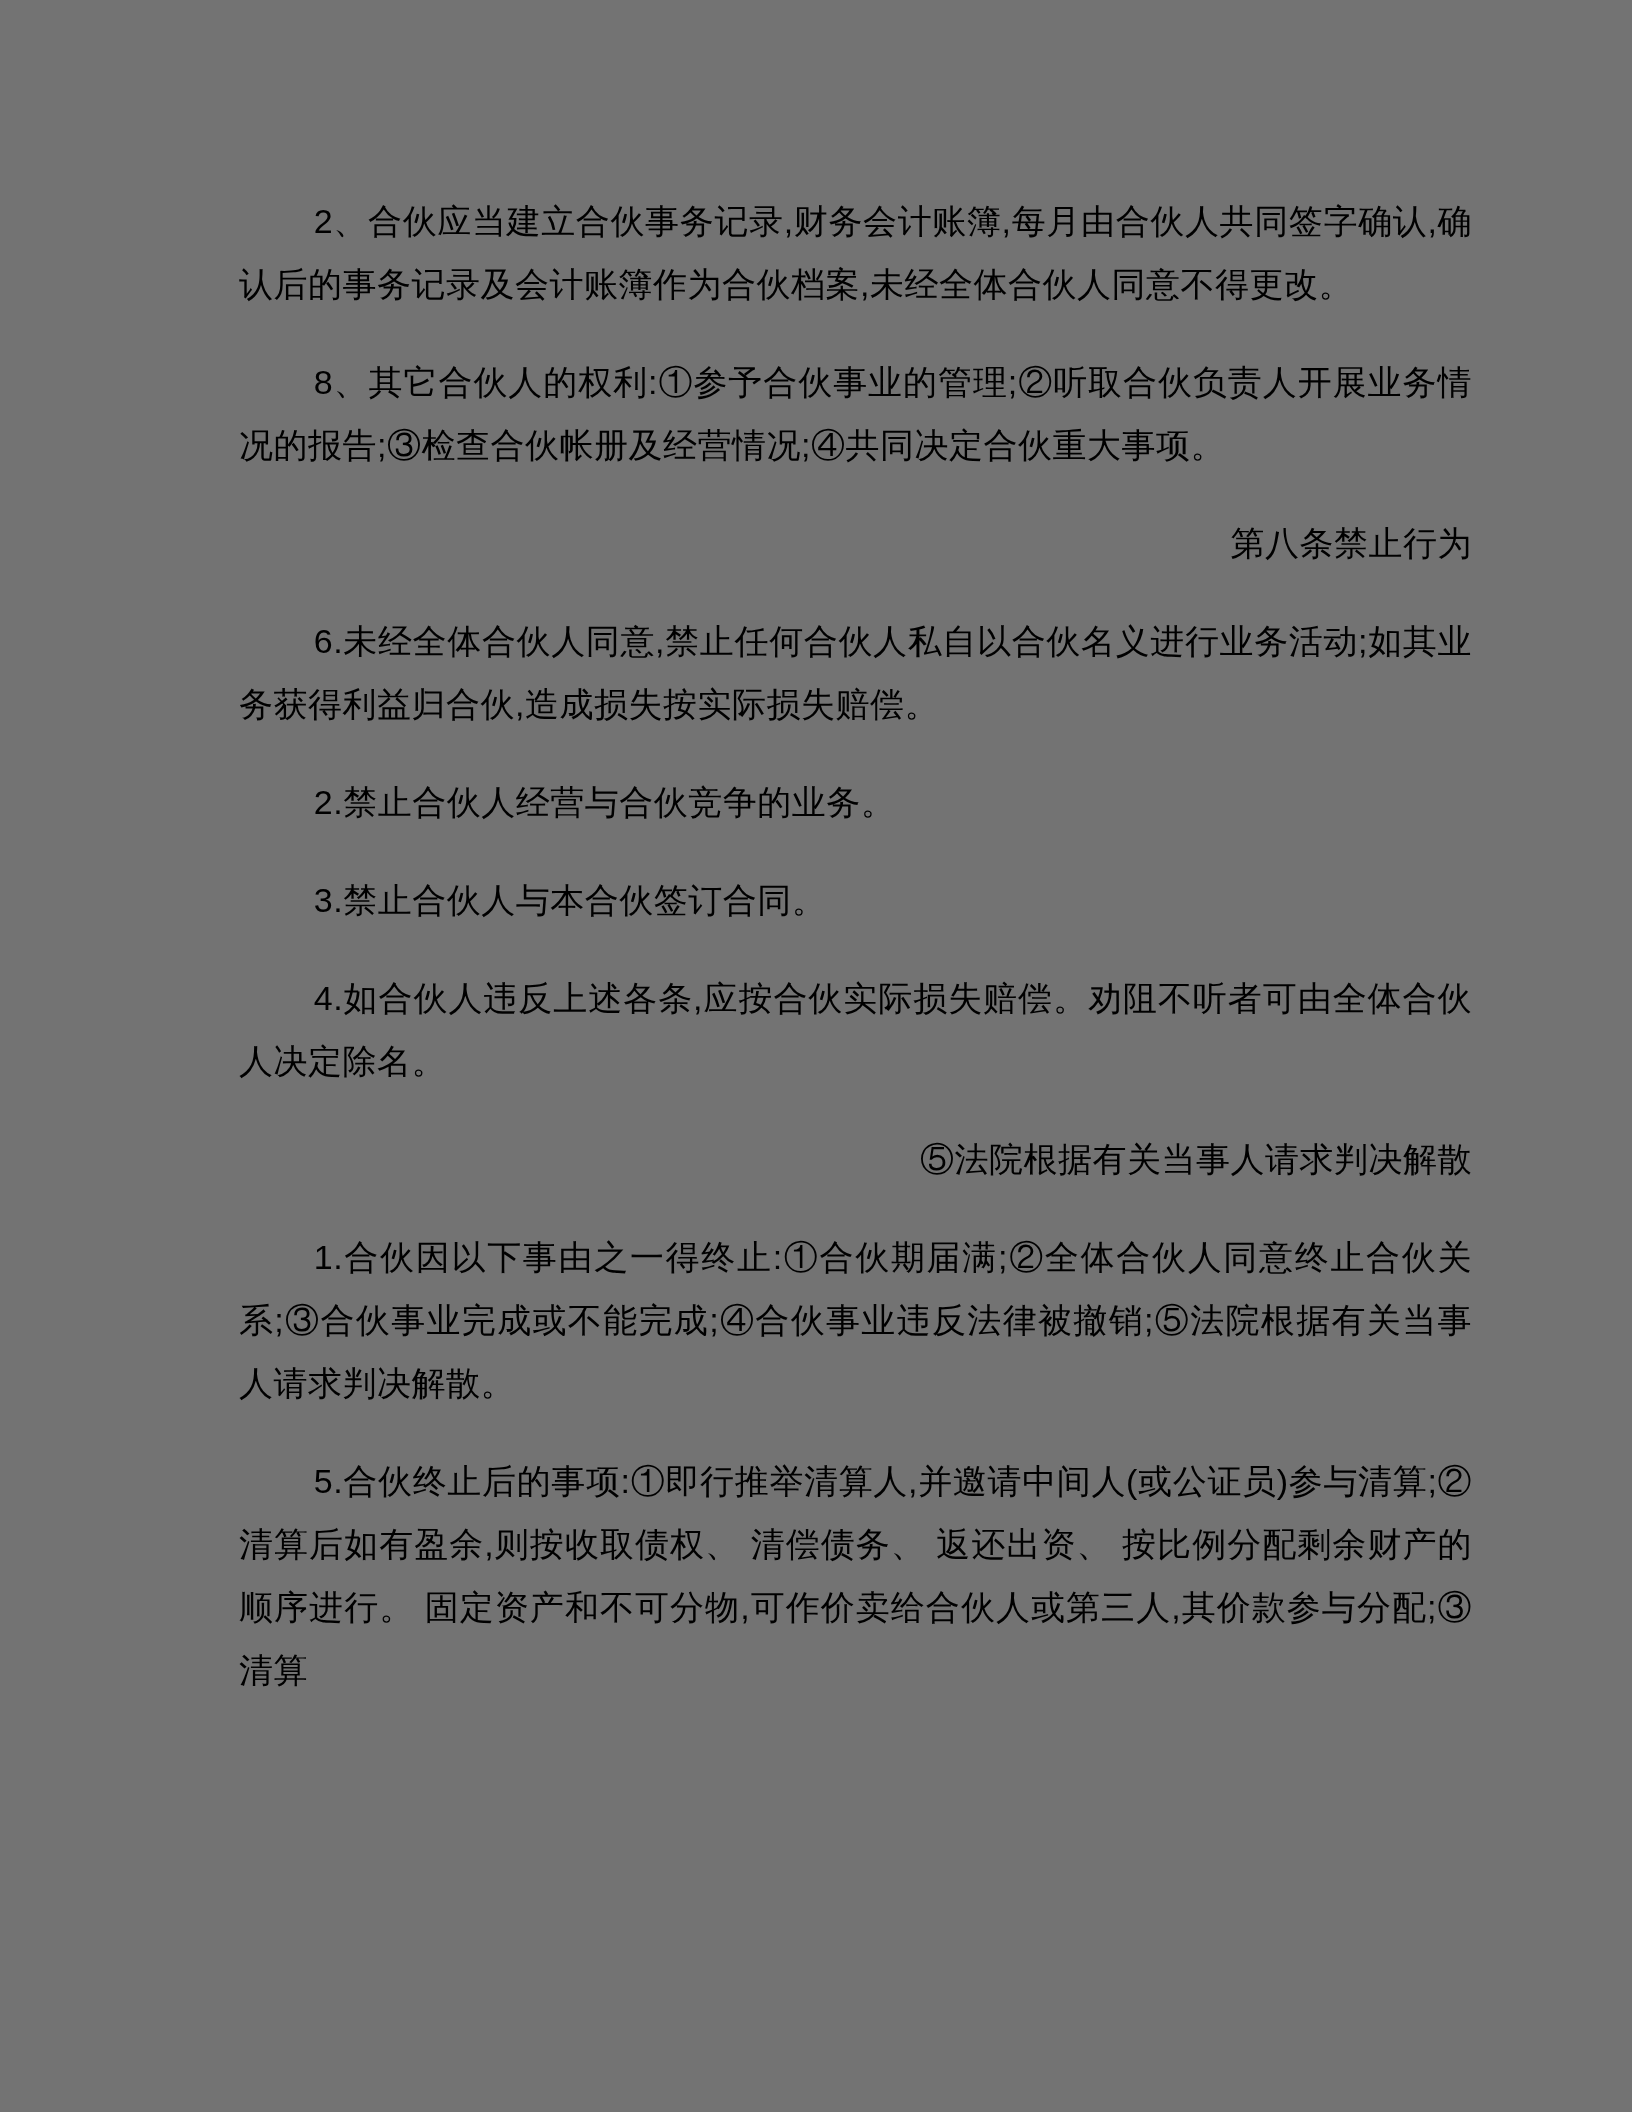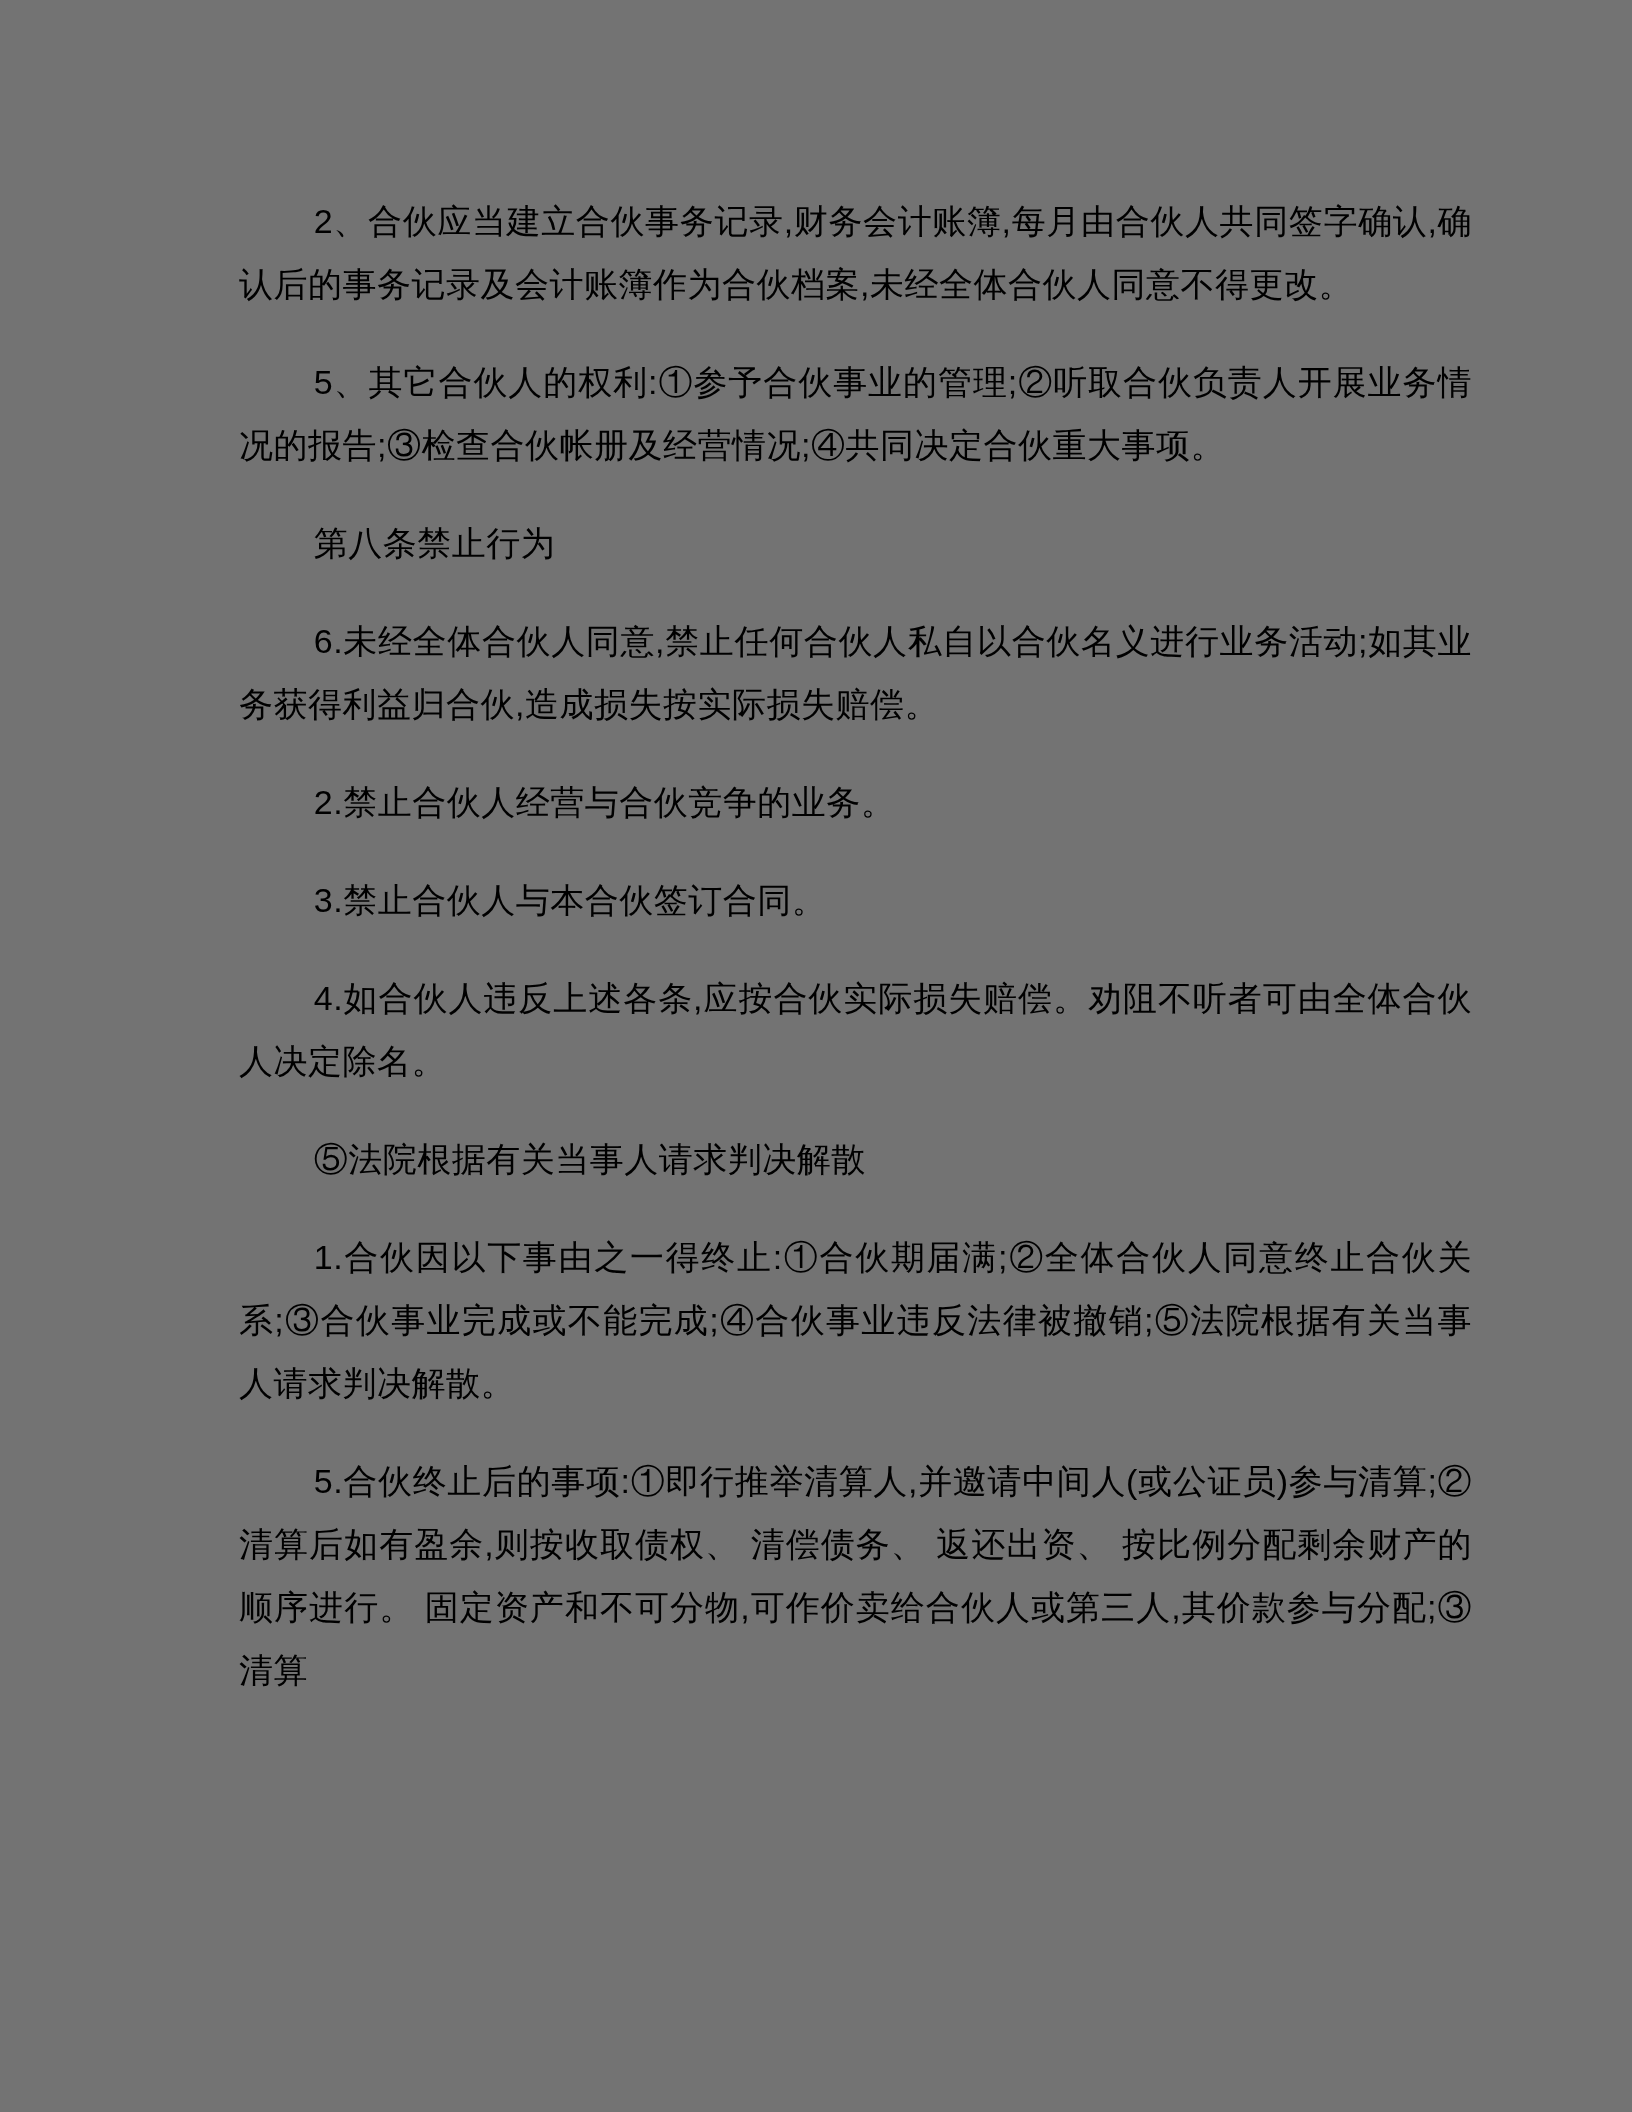--- a/index.html
+++ b/index.html
@@ -32,31 +32,31 @@
     margin: 0 0 35px 0;
     font-size: 34px;
     line-height: 63px;
     color: #000000;
     text-align: justify;
     text-indent: 2.2em;
     letter-spacing: 0.5px;
     word-break: break-all;
   }
   .content p.heading {
-    text-align: left;
+    text-align: right;
   }
 </style>
 </head>
 <body>
 
 <div class="page">
   <div class="content">
 
   <p class="para">2、合伙应当建立合伙事务记录,财务会计账簿,每月由合伙人共同签字确认,确认后的事务记录及会计账簿作为合伙档案,未经全体合伙人同意不得更改。</p>
-      <p class="para">5、其它合伙人的权利:①参予合伙事业的管理;②听取合伙负责人开展业务情况的报告;③检查合伙帐册及经营情况;④共同决定合伙重大事项。</p>
+      <p class="para">8、其它合伙人的权利:①参予合伙事业的管理;②听取合伙负责人开展业务情况的报告;③检查合伙帐册及经营情况;④共同决定合伙重大事项。</p>
       <p class="heading">第八条禁止行为</p>
       <p class="para">6.未经全体合伙人同意,禁止任何合伙人私自以合伙名义进行业务活动;如其业务获得利益归合伙,造成损失按实际损失赔偿。</p>
       <p class="para">2.禁止合伙人经营与合伙竞争的业务。</p>
       <p class="para">3.禁止合伙人与本合伙签订合同。</p>
       <p class="para">4.如合伙人违反上述各条,应按合伙实际损失赔偿。劝阻不听者可由全体合伙人决定除名。</p>
       <p class="heading">⑤法院根据有关当事人请求判决解散</p>
       <p class="para">1.合伙因以下事由之一得终止:①合伙期届满;②全体合伙人同意终止合伙关系;③合伙事业完成或不能完成;④合伙事业违反法律被撤销;⑤法院根据有关当事人请求判决解散。</p>
       <p class="para">5.合伙终止后的事项:①即行推举清算人,并邀请中间人(或公证员)参与清算;②清算后如有盈余,则按收取债权、 清偿债务、 返还出资、 按比例分配剩余财产的顺序进行。 固定资产和不可分物,可作价卖给合伙人或第三人,其价款参与分配;③清算</p>
     </div>
 </div>

